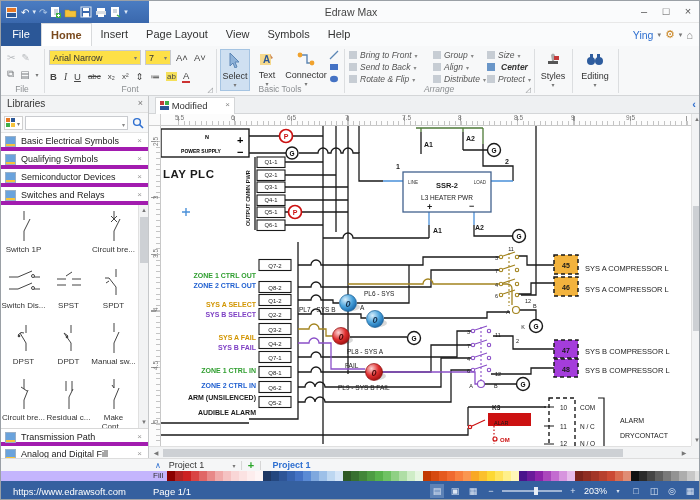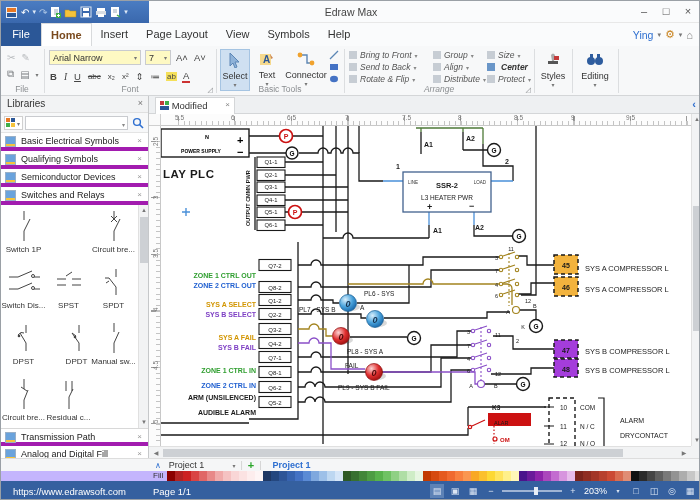--- a/index.html
+++ b/index.html
@@ -25,21 +25,21 @@
   #account .gear{color:#c8831f;font-size:11px;}
   #account .home{color:#888;font-size:11px;}
   
   #ribbon{left:0;top:45px;width:700px;height:50px;background:#f7f8f9;border-bottom:1px solid #d4d6d8;}
   .rsep{position:absolute;top:3px;width:1px;height:44px;background:#dcdee0;}
   .rg-label{position:absolute;bottom:1px;width:100%;text-align:center;font-size:8.5px;color:#8a8d90;}
   .launcher{position:absolute;bottom:1px;right:2px;font-size:7px;color:#8a8d90;}
   .gicon{font-size:10px;color:#7d8084;}
   .gray{color:#b8bbbe;}
   .rrow{display:flex;align-items:center;gap:4px;}
-  .combo{background:#fef9c3;border:1px solid #c9cbcf;font-size:9px;color:#333;display:flex;align-items:center;justify-content:space-between;padding:0 3px;height:15px;}
+  .combo{background:#fde047;border:1px solid #c9cbcf;font-size:9px;color:#333;display:flex;align-items:center;justify-content:space-between;padding:0 3px;height:15px;}
   .combo .caret{font-size:6px;color:#777;}
   .fbtn{font-size:9.5px;color:#444;padding:0 1px;}
   .caret-s{font-size:6px;color:#777;}
   .bigtool{position:absolute;top:3px;width:30px;height:42px;text-align:center;font-size:9px;color:#333;}
   .bigtool.active{background:#cfe0f1;border:1px solid #a5c4e2;}
   .bigtool .tlabel{display:block;margin-top:1px;}
   .bigtool .tcaret{display:block;font-size:6px;color:#777;}
   .ar-item{display:flex;align-items:center;gap:3px;font-size:8.5px;color:#555;height:12px;}
   .ar-item .ic{width:8px;height:8px;background:#c7cdd4;display:inline-block;}
   .ar-item .caret{font-size:6px;color:#888;}
@@ -419,21 +419,21 @@
           </svg>
           <div class="nm">SPDT</div>
         </div>
       <div class="scell" style="left:0;top:112px;">
           <svg width="36" height="38">
             <path d="M20,6 v8 M20,32 v-8 M20,24 l-6,-10 M12,16 q3,-4 6,-2" stroke="#444" fill="none"></path>
             <circle cx="13" cy="17" r="1.3" fill="#444"></circle>
           </svg>
           <div class="nm">DPST</div>
         </div>
-      <div class="scell" style="left:53px;top:112px;">
+      <div class="scell" style="left:45px;top:112px;">
           <svg width="36" height="38">
             <path d="M20,6 v8 M20,32 v-8 M20,24 l-7,-10 M13,14 l4,3" stroke="#444" fill="none"></path>
             <circle cx="16" cy="18" r="1.3" fill="#444"></circle>
           </svg>
           <div class="nm">DPDT</div>
         </div>
       <div class="scell" style="left:90px;top:112px;">
           <svg width="36" height="38">
             <path d="M18,4 v9 M18,34 v-10 M18,24 l5,-11" stroke="#444" fill="none"></path>
           </svg>
@@ -443,20 +443,26 @@
           <svg width="36" height="38">
             <path d="M18,4 v10 M18,34 v-9 M18,25 l4,-10 M15,12 l6,4" stroke="#444" fill="none"></path>
           </svg>
           <div class="nm">Circuit bre...</div>
         </div>
       <div class="scell" style="left:45px;top:168px;">
           <svg width="36" height="38">
             <path d="M15,6 v10 M21,6 v10 M18,34 v-12 M18,22 l4,-8" stroke="#444" fill="none"></path>
           </svg>
           <div class="nm">Residual c...</div>
+        </div>
+      <div class="scell" style="left:90px;top:168px;">
+          <svg width="36" height="38">
+            <path d="M18,4 v9 M18,34 v-9 M18,25 l5,-12 M18,13 l-2,-3" stroke="#444" fill="none"></path>
+          </svg>
+          <div class="nm">Make Cont...</div>
         </div>
     </div>
     <div class="ab" id="gridscroll">
       <div class="sarrow" style="top:0;">▲</div>
       <div id="gridthumb"></div>
       <div class="sarrow" style="bottom:0;">▼</div>
     </div>
 
     <div class="ab" id="libs2">
       <div class="libitem" style="border-top:1px solid #d8d8d8;">

